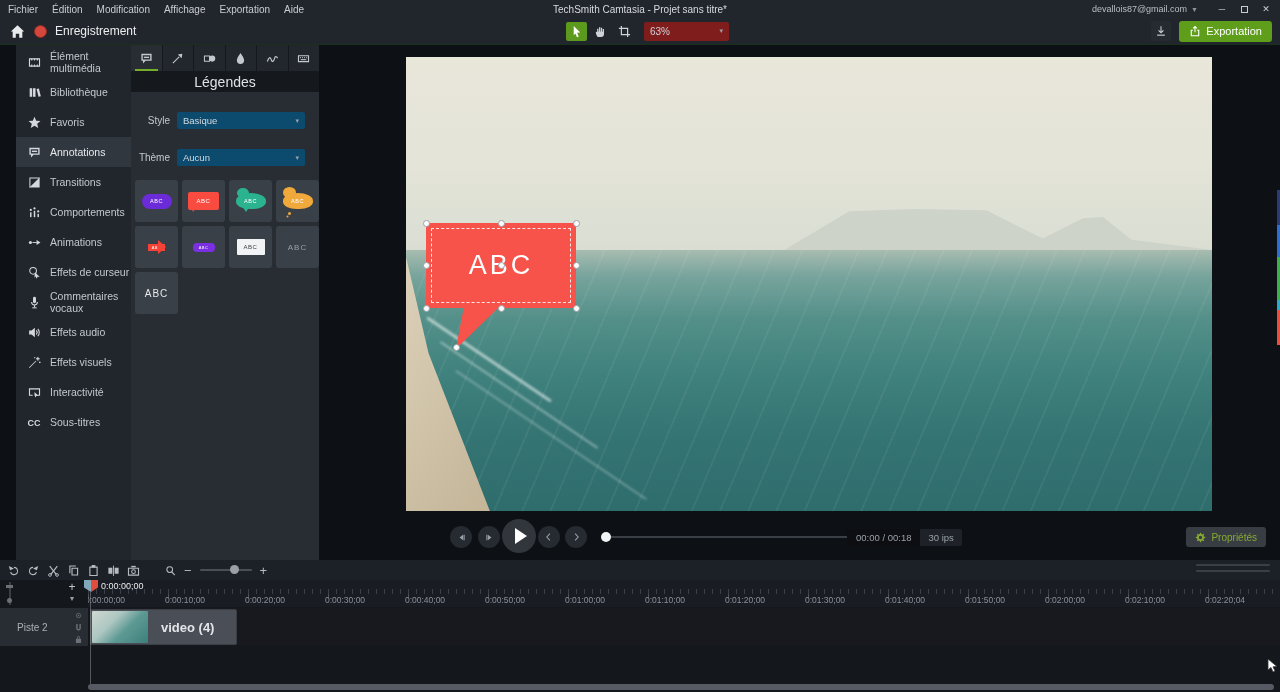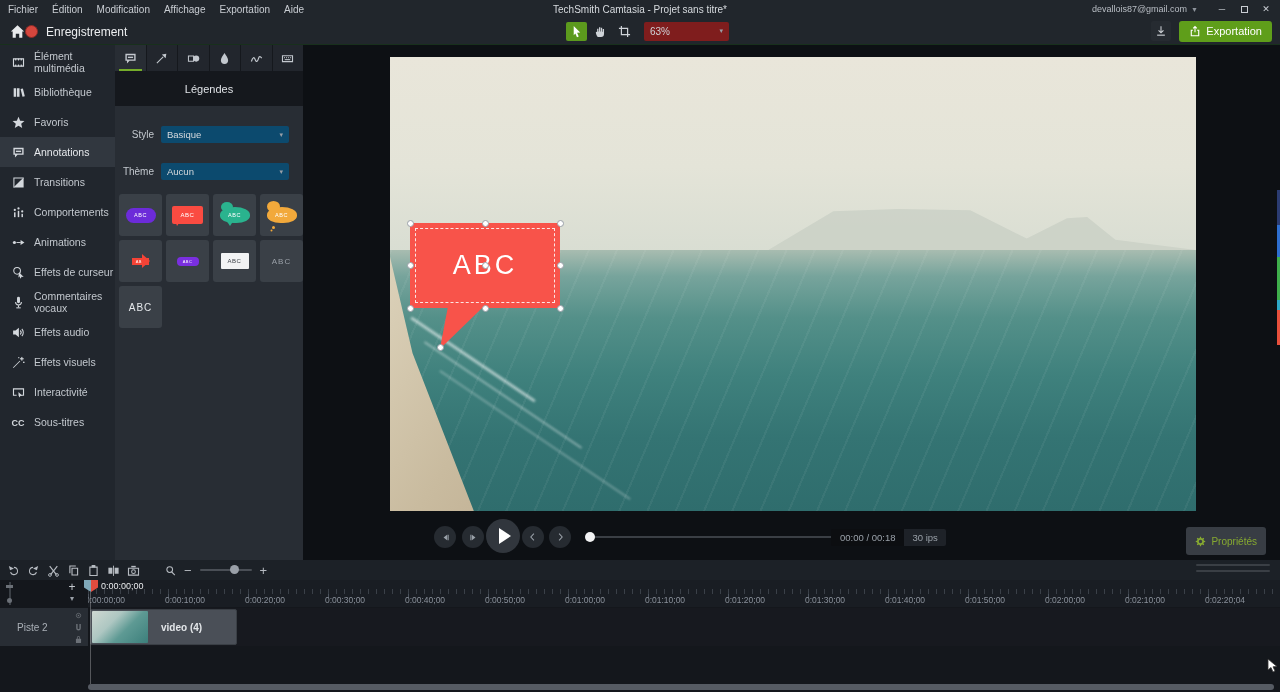--- a/index.html
+++ b/index.html
@@ -15,51 +15,51 @@
   .win-title { position:absolute; left:0; right:0; text-align:center; font-size:10px; color:#d6dade; pointer-events:none; }
   .menubar-right { position:absolute; right:4px; top:0; height:18px; display:flex; align-items:center; gap:14px; }
   .account { font-size:9px; color:#b9bec5; display:flex; align-items:center; gap:4px; }
   .account .caret { font-size:7px; color:#8d939b; }
   .winbtn { width:20px; height:16px; display:flex; align-items:center; justify-content:center; font-size:9px; color:#c9cdd3; }
   .winbtn .sq { width:7px; height:7px; border:1px solid #c9cdd3; display:block; }
 
   
   .toolbar { position:absolute; top:18px; left:0; right:0; height:27px; background:#21262c;
     border-bottom:1px solid #18301c; display:flex; align-items:center; z-index:29; }
-  .tb-left { display:flex; align-items:flex-end; padding-left:10px; }
+  .tb-left { display:flex; align-items:center; gap:9px; padding-left:10px; }
   .home-ic { color:#e8eaec; display:flex; }
   .rec-wrap { display:flex; align-items:center; gap:8px; }
   .rec-dot { width:13px; height:13px; border-radius:50%; background:#d5463d; border:1.5px solid #8f2c27; }
   .rec-label { font-size:12px; color:#eceef0; }
   .tb-center { position:absolute; left:566px; display:flex; align-items:center; gap:3px; }
   .tool-btn { width:21px; height:19px; border-radius:2px; display:flex; align-items:center; justify-content:center; color:#cfd3d8; }
   .tool-btn.sel { background:#5c9a1d; color:#fff; }
   .zoom-select { margin-left:6px; width:85px; height:19px; background:#7f1d1d; border-radius:2px;
     display:flex; align-items:center; font-size:10px; color:#cfd3d8; padding:0 6px; justify-content:space-between; }
   .tb-right { position:absolute; right:8px; display:flex; align-items:center; gap:8px; }
   .dl-btn { width:20px; height:20px; background:#262b31; border-radius:2px; display:flex; align-items:center; justify-content:center; color:#cfd3d8; }
   .export-btn { height:21px; background:#5f9e1a; border-radius:3px; color:#fff; font-size:11px;
     display:flex; align-items:center; gap:5px; padding:0 10px; }
 
   
-  .main { position:absolute; top:45px; left:0; right:0; height:515px; display:flex; }
+  .main { position:absolute; top:45px; left:16px; right:0; height:515px; display:flex; }
   .sidebar { width:115px; background:#21262d; flex-shrink:0; padding-top:2px; }
   .sb-item { height:30px; display:flex; align-items:center; gap:9px; padding-left:11px; font-size:10.5px; color:#c3c8ce; cursor:default; }
   .sb-item.sel { background:#31373f; color:#e6e9ec; }
   .sb-item .ic { width:14px; display:flex; justify-content:center; color:#d4d8dd; flex-shrink:0; }
 
   .panel { width:188px; background:#282d34; flex-shrink:0; position:relative; }
   .tab-row { display:flex; height:26px; background:#22262d; }
   .ptab { flex:1; display:flex; align-items:center; justify-content:center; color:#c3c8ce;
     border-right:1px solid #15181d; position:relative; }
   .ptab:last-child { border-right:none; }
   .ptab.sel { background:#282d34; }
   .ptab.sel::after { content:""; position:absolute; bottom:0; left:4px; right:4px; height:2px; background:#75ad2a; }
-  .panel-title { height:35px; background:#15181d; display:flex; align-items:center; justify-content:center;
-    font-size:11px; color:#dfe2e6; }
+  .panel-title { height:21px; background:#15181d; display:flex; align-items:center; justify-content:center;
+    font-size:14px; color:#dfe2e6; }
   .prow { display:flex; align-items:center; margin-top:20px; }
   .prow label { width:46px; text-align:right; font-size:10px; color:#c3c8ce; padding-right:7px; }
   .pselect { width:128px; height:17px; background:#0c4a6e; border-radius:2px; display:flex; align-items:center;
     justify-content:space-between; font-size:9.5px; color:#d5d9dd; padding:0 6px; }
   .pselect .caret, .zoom-select .caret { font-size:7px; color:#9aa0a8; }
   .tile-grid { display:grid; grid-template-columns:repeat(4,43px); gap:4px; padding:14px 0 0 4px; }
   .tile { width:43px; height:42px; background:#3a4047; border-radius:3px; display:flex; align-items:center; justify-content:center; position:relative; }
   .shape { display:flex; align-items:center; justify-content:center; color:#fff; font-size:5.5px; letter-spacing:.5px; }
   .shape.purple { width:30px; height:15px; background:#6c2bd9; border-radius:8px; }
   .shape.red-bubble { width:31px; height:18px; background:#fa4b41; border-radius:2px; font-size:6px; }
@@ -108,21 +108,21 @@
   .pb-btn { position:absolute; top:14px; width:22px; height:22px; border-radius:50%; background:#262b31;
     display:flex; align-items:center; justify-content:center; color:#9aa1a9; }
   .pb-play { position:absolute; top:7px; width:34px; height:34px; border-radius:50%; background:#31363d;
     display:flex; align-items:center; justify-content:center; color:#fff; }
   .pb-play .tri { width:0; height:0; border-left:12px solid #fff; border-top:8px solid transparent; border-bottom:8px solid transparent; margin-left:3px; }
   .scrub-line { position:absolute; left:286px; top:24px; width:244px; height:2px; background:#3a3f45; border-radius:1px; }
   .scrub-dot { position:absolute; left:282px; top:20px; width:10px; height:10px; border-radius:50%; background:#f2f3f4; }
   .timebox { position:absolute; left:528px; top:17px; height:17px; display:flex; border-radius:2px; overflow:hidden; font-size:9.5px; color:#9aa1a9; }
   .timebox .t1 { background:#0c0e11; display:flex; align-items:center; padding:0 9px; }
   .timebox .t2 { background:#1e2228; display:flex; align-items:center; padding:0 8px; }
-  .props-btn { position:absolute; right:14px; top:15px; height:28px; background:#383d44; border-radius:3px;
+  .props-btn { position:absolute; right:14px; top:15px; height:20px; background:#383d44; border-radius:3px;
     display:flex; align-items:center; gap:5px; padding:0 9px; color:#86a931; font-size:10px; }
 
   
   .tl-toolbar { position:absolute; top:560px; left:0; right:0; height:20px; background:#1c2127; display:flex; align-items:center; }
   .tlt-btn { width:19px; height:18px; display:flex; align-items:center; justify-content:center; color:#b7bcc2; }
   .tlt-group { display:flex; padding-left:4px; gap:1px; }
   .zoomctl { display:flex; align-items:center; gap:8px; margin-left:22px; color:#b7bcc2; }
   .zslider { position:relative; width:52px; height:2px; background:#4a4f56; border-radius:1px; }
   .zslider .knob { position:absolute; left:30px; top:-4px; width:9px; height:9px; border-radius:50%; background:#9aa0a8; }
   .grip { position:absolute; right:10px; top:4px; width:74px; display:flex; flex-direction:column; gap:4px; }
@@ -155,21 +155,21 @@
   .track { position:absolute; left:0; right:0; height:38px; }
   .track-head { position:absolute; left:0; top:0; bottom:0; width:88px; background:#282d34; display:flex; align-items:center; }
   .track-head .tname { font-size:10px; color:#aab0b7; padding-left:17px; flex:1; }
   .thead-icons { display:flex; flex-direction:column; gap:1px; padding-right:5px; color:#6b7077; }
   .thead-icons span { display:flex; height:11px; align-items:center; }
   .track-body { position:absolute; left:90px; right:0; top:0; bottom:0; background:#17191f; }
   .clip { position:absolute; left:0; top:1px; bottom:1px; width:147px; background:#4a4f57; border-radius:2px;
     display:flex; align-items:center; border:1px solid #3a3f45; }
   .clip-thumb { width:56px; height:32px; margin-left:1px; border-radius:1px;
     background:linear-gradient(135deg,#cfd8d2 0%,#aec7c2 35%,#5e9a94 60%,#3c7f7b 100%); }
-  .clip-label { font-size:10px; color:#e3e6e9; padding-left:13px; font-weight:bold; }
+  .clip-label { font-size:13px; color:#e3e6e9; padding-left:13px; font-weight:bold; }
   .hscroll { position:absolute; left:88px; right:6px; bottom:2px; height:6px; background:#565b63; border-radius:3px; }
 
   
   .edge-strip { position:absolute; right:0; width:3px; z-index:40; }
   .cursor-art { position:absolute; right:1px; bottom:14px; z-index:50; }
 </style>
 </head>
 <body>
 
 <div class="app">

